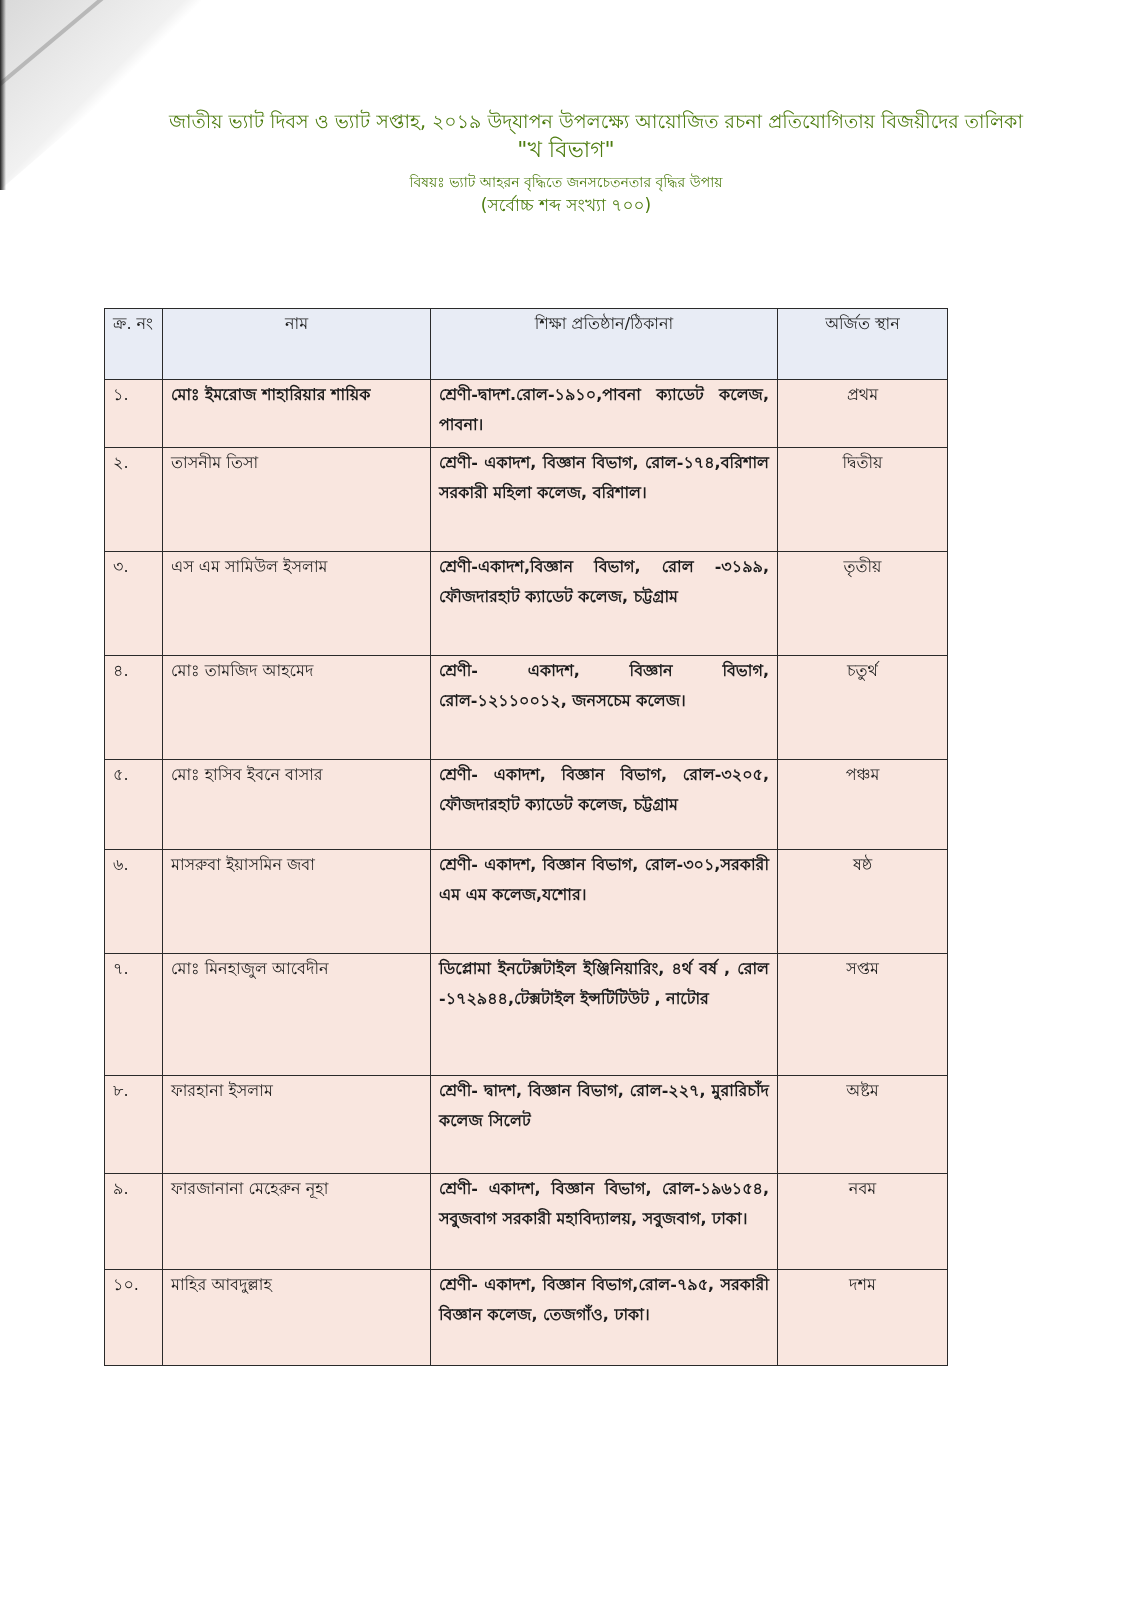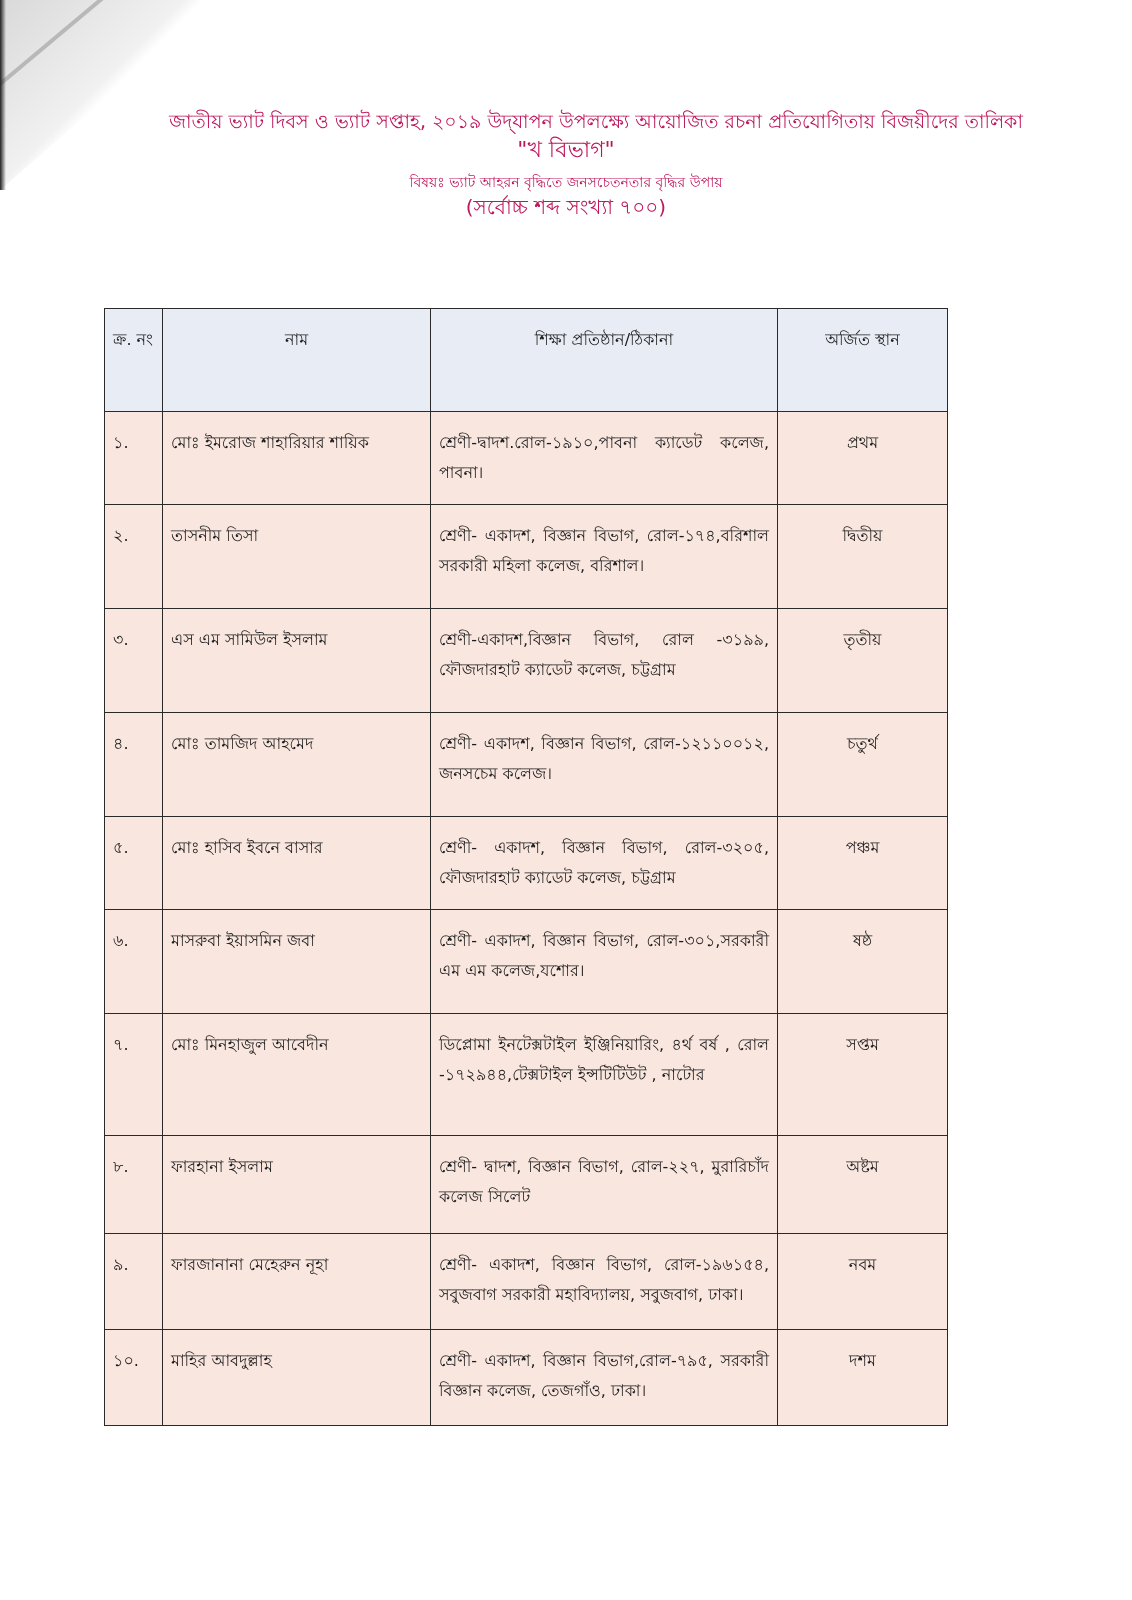--- a/index.html
+++ b/index.html
@@ -10,40 +10,40 @@
   .fold {
     position: absolute; left: 0; top: 0; width: 220px; height: 190px;
     background: linear-gradient(135deg, #d9d9d9 0%, #f1f1f1 45%, #ffffff 49.5%, rgba(255,255,255,0) 50%);
     clip-path: polygon(0 0, 100% 0, 0 100%);
   }
   .fold-edge {
     position: absolute; left: -10px; top: 90px; width: 300px; height: 4px;
     background: #b8b8b8; transform: rotate(-40deg); transform-origin: left top;
   }
   .left-shadow { position: absolute; left: 0; top: 0; width: 6px; height: 190px; background: linear-gradient(90deg, #222, rgba(0,0,0,0)); }
-  .heading { position: absolute; left: 0; right: 0; top: 112px; text-align: center; color: #be185d; }
+  .heading { position: absolute; left: 0; right: 0; top: 112px; text-align: center; color: #4d7c0f; }
   .heading div { line-height: 1.0; }
   .h1 { font-size: 19px; padding-left: 60px; margin-bottom: 8px; }
   .h2 { font-size: 22px; margin-bottom: 14px; }
   .h3 { font-size: 14px; margin-bottom: 8px; }
-  .h4 { font-size: 20px; }
+  .h4 { font-size: 17px; }
   .h5 { font-size: 18px; }
   table.winners {
     position: absolute; left: 104px; top: 308px; width: 843px;
     border-collapse: collapse; font-size: 16px; table-layout: fixed;
   }
   table.winners th, table.winners td {
-    border: 1.6px solid #2a2a2a; vertical-align: top; padding: 16px 8px; line-height: 30px;
+    border: 1.6px solid #2a2a2a; vertical-align: top; padding: 0 8px; line-height: 30px;
   }
   table.winners thead th { background: #e8ecf5; font-weight: normal; height: 70px; }
   table.winners tbody td { background: #f9e6df; }
   col.c1 { width: 58px; } col.c2 { width: 268px; } col.c3 { width: 347px; } col.c4 { width: 170px; }
   .center { text-align: center; margin-top: 27px; }
   .left { text-align: left; }
-  .justify { text-align: justify; }
+  .justify { text-align: justify; font-weight: bold; }
 </style>
 </head>
 <body>
 
 <div class="fold"></div>
 <div class="fold-edge"></div>
 <div class="left-shadow"></div>
 
 <div class="heading">
   <div class="h1">জাতীয় ভ্যাট দিবস ও ভ্যাট সপ্তাহ, ২০১৯ উদ্‌যাপন উপলক্ষ্যে আয়োজিত রচনা প্রতিযোগিতায় বিজয়ীদের তালিকা</div>

